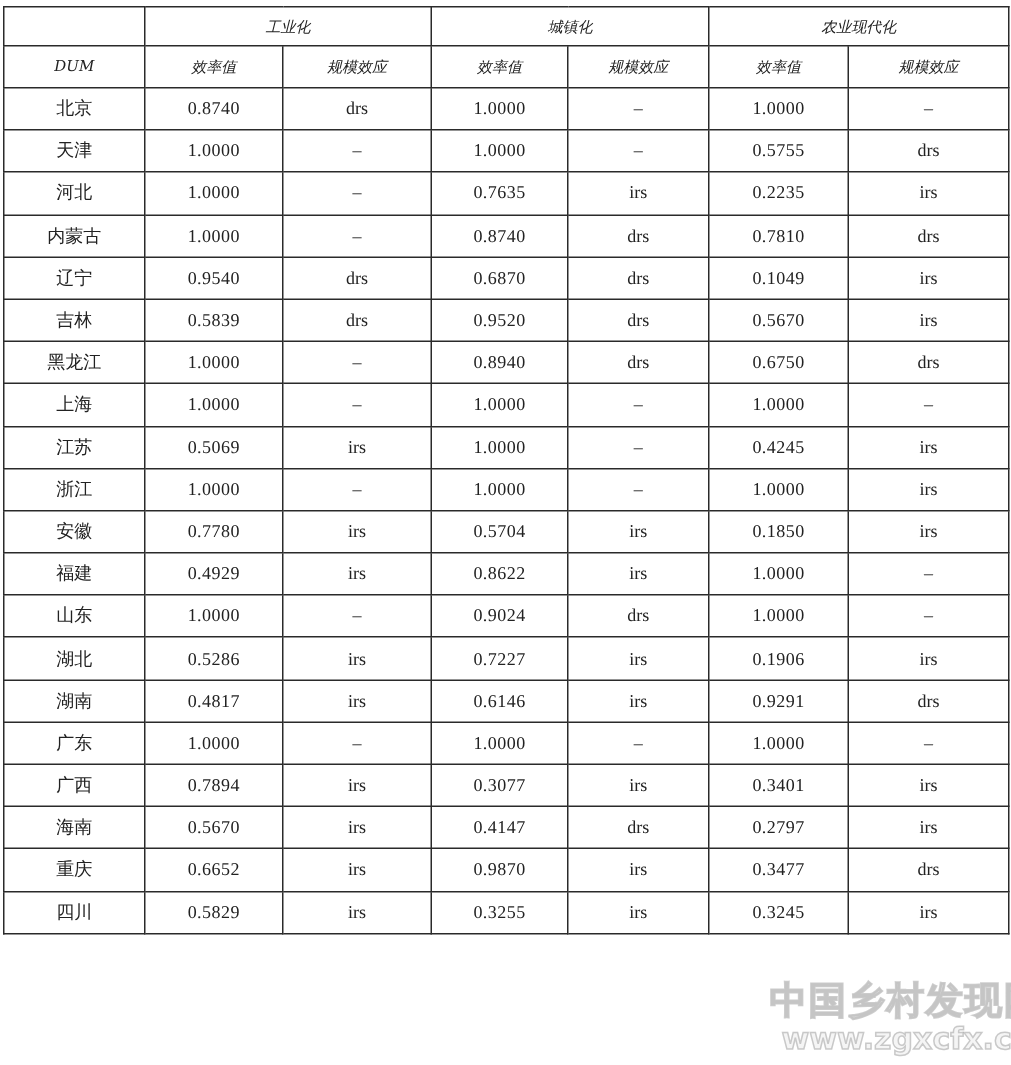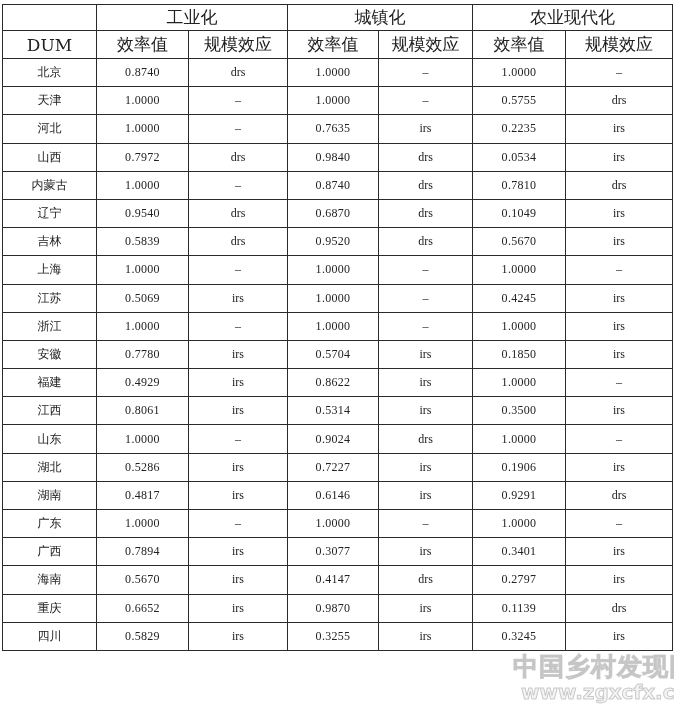--- a/index.html
+++ b/index.html
@@ -27,21 +27,22 @@
   table.dea td, table.dea th {
     border: 1px solid #2a2a2a;
     text-align: center;
     vertical-align: middle;
     padding: 0;
     font-weight: normal;
     white-space: nowrap;
     overflow: hidden;
   }
   table.dea th {
-    font-size: 17px;
+    font-size: 10px;
+    font-style: italic;
   }
   tr.head1 th { height: 25px; }
   tr.head2 th { height: 27px; }
   tbody tr td { height: 27.2px; }
   td.num {
     font-family: "Liberation Serif", "DejaVu Serif", serif;
     font-size: 12px;
     letter-spacing: 0.3px;
   }
   td.tag {
@@ -136,29 +137,20 @@
       <tr>
         <td class="region">河北</td>
         <td class="num">1.0000</td>
         <td class="tag">–</td>
         <td class="num group-left">0.7635</td>
         <td class="tag">irs</td>
         <td class="num">0.2235</td>
         <td class="tag">irs</td>
       </tr>
       <tr>
-        <td class="region">山西</td>
-        <td class="num">0.7972</td>
-        <td class="tag">drs</td>
-        <td class="num group-left">0.9840</td>
-        <td class="tag">drs</td>
-        <td class="num">0.0534</td>
-        <td class="tag">irs</td>
-      </tr>
-      <tr>
         <td class="region">内蒙古</td>
         <td class="num">1.0000</td>
         <td class="tag">–</td>
         <td class="num group-left">0.8740</td>
         <td class="tag">drs</td>
         <td class="num">0.7810</td>
         <td class="tag">drs</td>
       </tr>
       <tr>
         <td class="region">辽宁</td>
@@ -172,20 +164,29 @@
       <tr>
         <td class="region">吉林</td>
         <td class="num">0.5839</td>
         <td class="tag">drs</td>
         <td class="num group-left">0.9520</td>
         <td class="tag">drs</td>
         <td class="num">0.5670</td>
         <td class="tag">irs</td>
       </tr>
       <tr>
+        <td class="region">黑龙江</td>
+        <td class="num">1.0000</td>
+        <td class="tag">–</td>
+        <td class="num group-left">0.8940</td>
+        <td class="tag">drs</td>
+        <td class="num">0.6750</td>
+        <td class="tag">drs</td>
+      </tr>
+      <tr>
         <td class="region">上海</td>
         <td class="num">1.0000</td>
         <td class="tag">–</td>
         <td class="num group-left">1.0000</td>
         <td class="tag">–</td>
         <td class="num">1.0000</td>
         <td class="tag">–</td>
       </tr>
       <tr>
         <td class="region">江苏</td>
@@ -217,29 +218,20 @@
       <tr>
         <td class="region">福建</td>
         <td class="num">0.4929</td>
         <td class="tag">irs</td>
         <td class="num group-left">0.8622</td>
         <td class="tag">irs</td>
         <td class="num">1.0000</td>
         <td class="tag">–</td>
       </tr>
       <tr>
-        <td class="region">江西</td>
-        <td class="num">0.8061</td>
-        <td class="tag">irs</td>
-        <td class="num group-left">0.5314</td>
-        <td class="tag">irs</td>
-        <td class="num">0.3500</td>
-        <td class="tag">irs</td>
-      </tr>
-      <tr>
         <td class="region">山东</td>
         <td class="num">1.0000</td>
         <td class="tag">–</td>
         <td class="num group-left">0.9024</td>
         <td class="tag">drs</td>
         <td class="num">1.0000</td>
         <td class="tag">–</td>
       </tr>
       <tr>
         <td class="region">湖北</td>
@@ -285,21 +277,21 @@
         <td class="tag">drs</td>
         <td class="num">0.2797</td>
         <td class="tag">irs</td>
       </tr>
       <tr>
         <td class="region">重庆</td>
         <td class="num">0.6652</td>
         <td class="tag">irs</td>
         <td class="num group-left">0.9870</td>
         <td class="tag">irs</td>
-        <td class="num">0.1139</td>
+        <td class="num">0.3477</td>
         <td class="tag">drs</td>
       </tr>
       <tr>
         <td class="region">四川</td>
         <td class="num">0.5829</td>
         <td class="tag">irs</td>
         <td class="num group-left">0.3255</td>
         <td class="tag">irs</td>
         <td class="num">0.3245</td>
         <td class="tag">irs</td>

